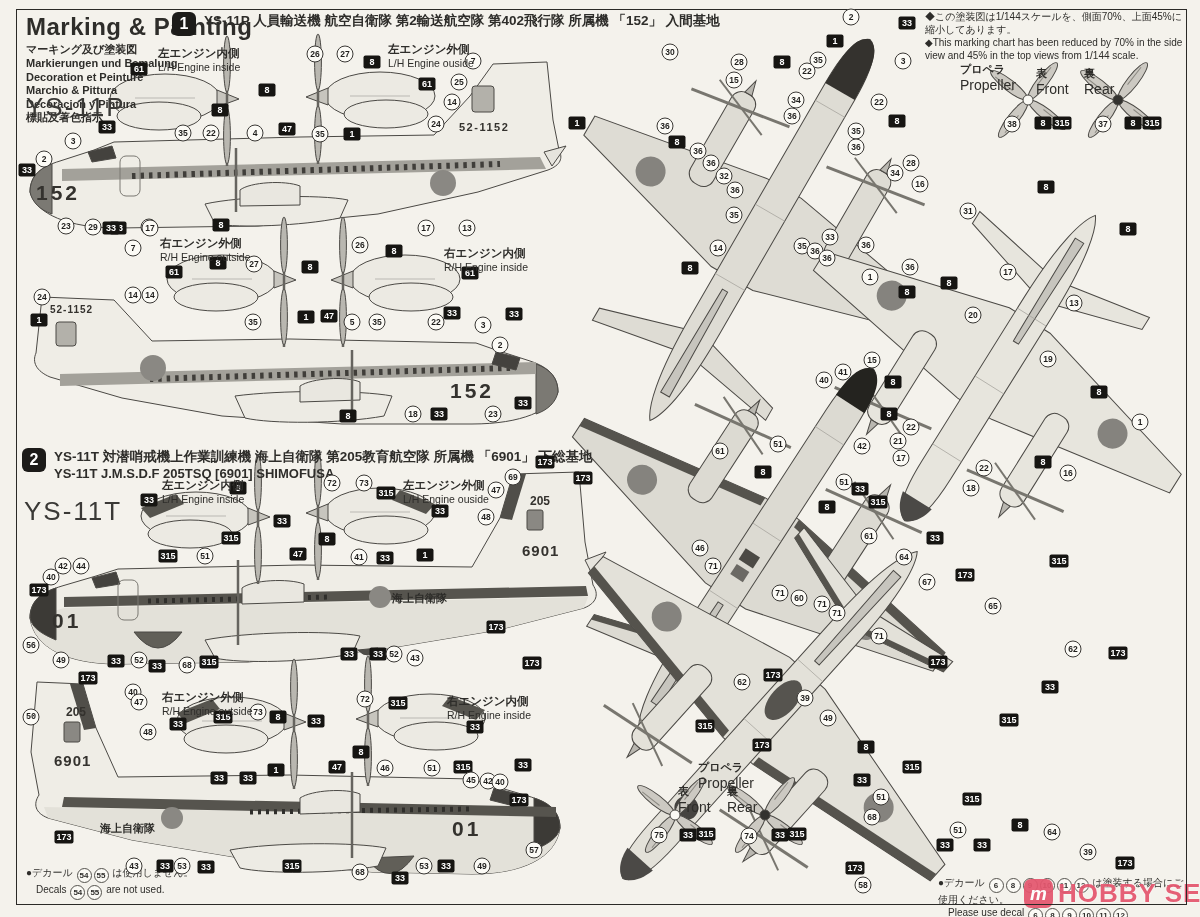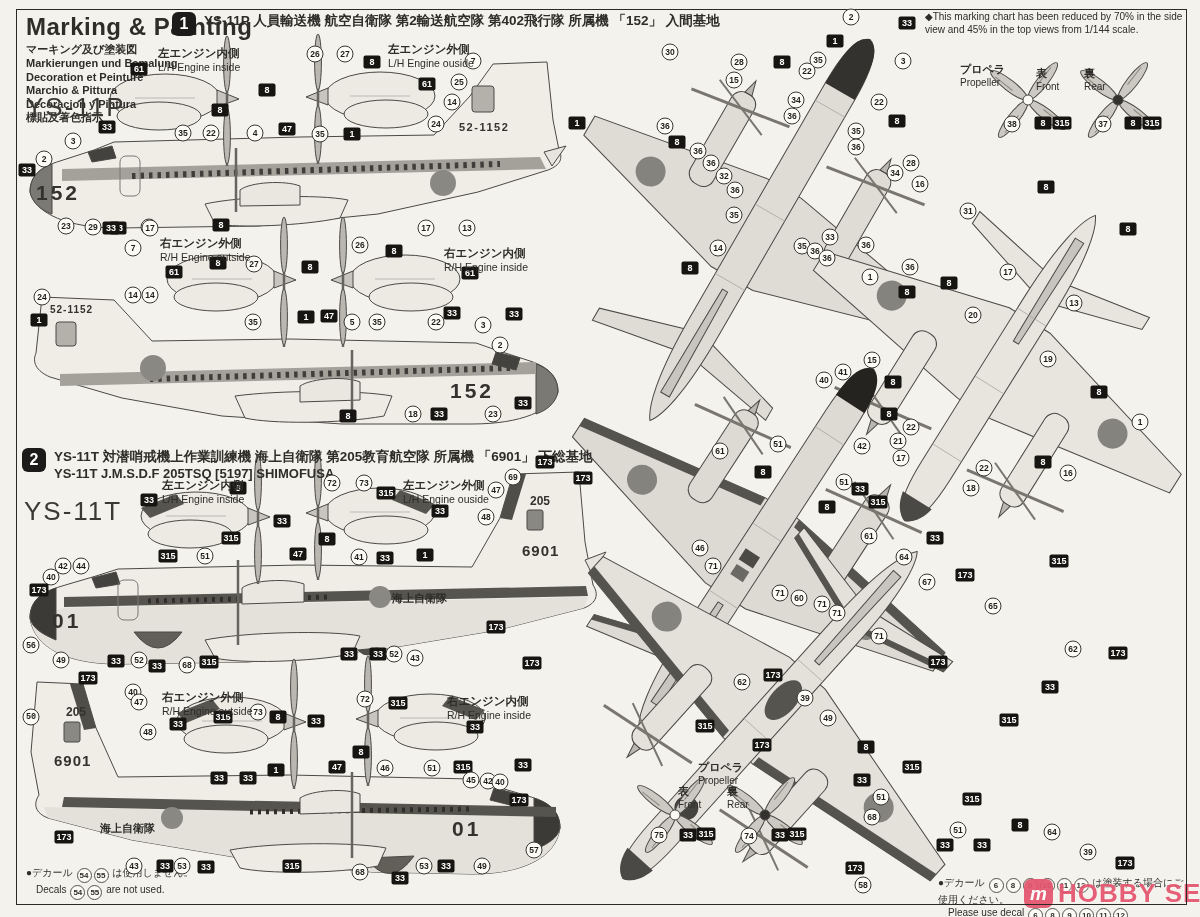--- a/index.html
+++ b/index.html
@@ -19,21 +19,21 @@
   .sec-en{font-size:13px;font-weight:bold;white-space:nowrap;}
   
   .note{font-size:10px;line-height:13px;}
   .note .ind{padding-left:10px;}
   .chip{display:inline-flex;align-items:center;justify-content:center;min-width:13px;height:13px;border:1px solid #55534e;border-radius:50%;font-size:8px;font-weight:bold;background:#fbfaf5;margin:0 1px;vertical-align:-2px;}
   
   .elab .jp{font-size:11.5px;font-weight:bold;}
   .elab .en{font-size:10.5px;}
   .plab{text-align:left;}
   .plab .jp{font-size:11px;font-weight:bold;}
-  .plab .en{font-size:10px;}
+  .plab .en{font-size:14px;}
   
   .co{position:absolute;transform:translate(-50%,-50%);display:flex;align-items:center;justify-content:center;line-height:1;}
   .ci{width:15px;height:15px;border:1px solid #3a3835;border-radius:50%;background:#fcfbf6;color:#1f1e1c;font-size:8.5px;font-weight:bold;}
   .sq{background:#161512;color:#fff;border-radius:2px;height:13px;min-width:13px;padding:0 2px;font-size:9px;font-weight:bold;}
   
   #wm{display:flex;align-items:center;gap:5px;opacity:.93;}
   #wm .logo{width:29px;height:29px;border-radius:7px;background:#e4566e;color:#fff;display:flex;align-items:center;justify-content:center;font-size:19px;font-weight:bold;font-style:italic;}
   #wm .txt{font-size:26px;font-weight:bold;letter-spacing:1px;color:#e4566e;white-space:nowrap;text-shadow:0 0 2px #fff;}
 </style>
 </head>
@@ -393,25 +393,26 @@
     <div class="sec-ico">1</div>
     <div>
       <div class="sec-jp">YS-11P 人員輸送機 航空自衛隊 第2輸送航空隊 第402飛行隊 所属機 「152」 入間基地</div>
     </div>
   </div>
 
   <div class="abs" style="left:22px;top:448px;display:flex;gap:8px;">
     <div class="sec-ico">2</div>
     <div>
       <div class="sec-jp">YS-11T 対潜哨戒機上作業訓練機 海上自衛隊 第205教育航空隊 所属機 「6901」 下総基地</div>
-      <div class="sec-en">YS-11T J.M.S.D.F 205TSQ [5197] SHIMOFUSA</div>
+      <div class="sec-en">YS-11T J.M.S.D.F 205TSQ [6901] SHIMOFUSA</div>
     </div>
   </div>
 
   <div class="abs note" style="left:925px;top:10px;width:262px;">
+    <div>◆この塗装図は1/144スケールを、側面70%、上面45%に縮小してあります。</div>
     <div>◆This marking chart has been reduced by 70% in the side view and 45% in the top views from 1/144 scale.</div>
   </div>
 
   <div class="abs plab" style="left:960px;top:62px;">
     <div class="jp">プロペラ</div>
     <div class="en">Propeller</div>
   </div>
   <div class="abs plab" style="left:1036px;top:66px;">
     <div class="jp">表</div>
     <div class="en">Front</div>

